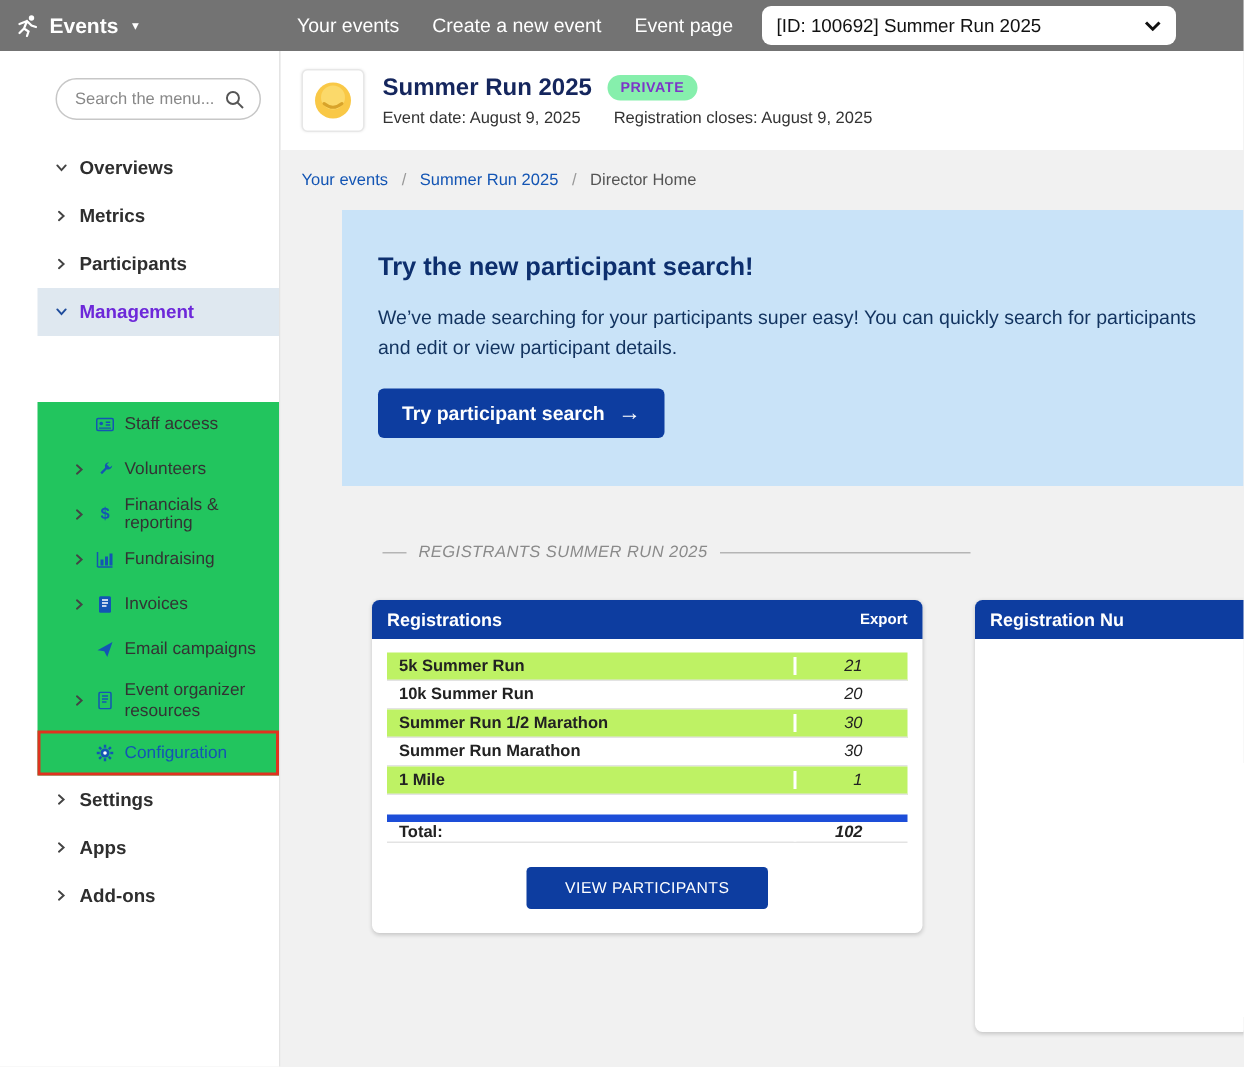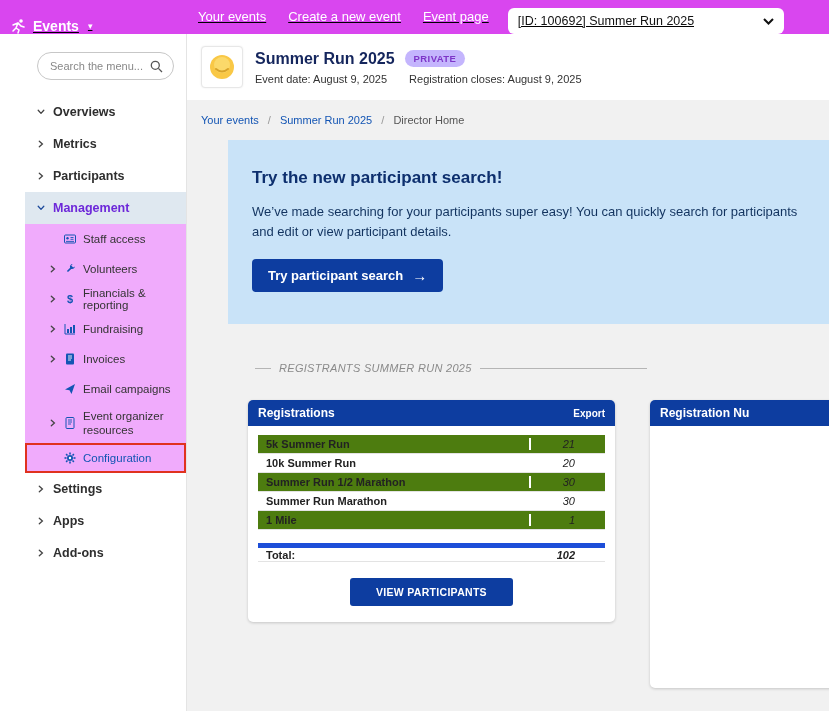--- a/index.html
+++ b/index.html
@@ -1,19 +1,19 @@
 <!DOCTYPE html>
 <html><head>
 <meta charset="utf-8">
 <style>
   * { margin:0; padding:0; box-sizing:border-box; }
   html,body { width:829px; height:711px; overflow:hidden; font-family:"Liberation Sans", sans-serif; background:#f1f1f1; }
 
   
-  .navbar { position:absolute; top:0; left:0; right:0; height:34px; background:#d946ef; display:flex; align-items:flex-end; z-index:20;text-decoration:underline; }
+  .navbar { position:absolute; top:0; left:0; right:0; height:34px; background:#737373; display:flex; align-items:center; z-index:20; }
   .brand { width:187px; flex:0 0 187px; display:flex; align-items:center; gap:7px; padding-left:10px; color:#fff; cursor:pointer; }
   .brand-name { font-size:14px; font-weight:bold; }
   .brand-caret { font-size:9px; margin-left:2px; }
   .nav-link { color:#fff; font-size:13px; padding:0 11px; line-height:34px; cursor:pointer; white-space:nowrap; }
   .event-select { margin-left:8px; width:276px; height:26px; background:#fff; border-radius:6px; display:flex; align-items:center; justify-content:space-between; padding:0 10px; font-size:12.5px; color:#111; cursor:pointer; }
   .event-select .sel-text { font-weight:normal; white-space:nowrap; overflow:hidden; }
 
   
   .sidebar { position:absolute; top:34px; left:0; width:187px; bottom:0; background:#fff; border-right:1px solid #e4e4e4; overflow:hidden; z-index:10;padding-left:25px; }
   .search-wrap { margin:18px 12px 16px; position:relative; }
@@ -21,38 +21,38 @@
   .search-input::placeholder { color:#888; }
   .search-icon { position:absolute; right:11px; top:8px; }
 
   .side-top { display:flex; align-items:center; gap:8px; height:32px; padding-left:12px; font-weight:bold; color:#2e2e2e; font-size:12.5px; cursor:pointer; }
   .side-top.mgmt { background:#dfe8f0; color:#6d28d9; }
   .chev { width:8px; height:8px; flex:0 0 8px; color:#444; }
   .side-top.mgmt .chev { color:#1f4c9c; }
   .chev.down { transform:rotate(90deg); }
 
   .group-children { background:#f1f1f1; }
-  .mg-children { background:#f0abfc; }
+  .mg-children { background:#22c55e;margin-top:44px; }
   .side-sub { display:flex; align-items:center; gap:7px; height:30px; padding-left:39px; color:#333; font-size:11.5px; cursor:pointer; }
   .side-sub.withchev { padding-left:24px; }
   .side-sub.active { background:#fff; border-left:4px solid #1355b4; padding-left:35px; color:#1355b4; }
   .side-sub.blue { color:#1355b4; }
   .side-sub.two-line { height:auto; padding-top:5px; padding-bottom:5px; line-height:1.25; }
   .side-sub.two-line .lbl { width:104px; }
   .side-sub.annotated { outline:2px solid #e0321f; outline-offset:-2px; }
   .ic { width:12px; height:12px; flex:0 0 12px; color:#1355b4; }
   .dollar { color:#1355b4; font-weight:bold; font-size:11px; width:12px; flex:0 0 12px; text-align:center; }
 
   
   .main { position:absolute; left:187px; top:34px; right:0; bottom:0; background:#f1f1f1; overflow:hidden; }
   .page-head { background:#fff; height:66px; display:flex; align-items:center; gap:12px; padding-left:14px; }
   .logo { width:42px; height:42px; border:1px solid #e7e7e7; border-radius:4px; background:#fff; display:flex; align-items:center; justify-content:center; box-shadow:0 0 2px rgba(0,0,0,.08); }
   .title-row { display:flex; align-items:center; gap:10px; }
   .page-title { font-size:16px; font-weight:bold; color:#15265d; }
-  .badge { background:#c4b5fd; color:#7d35c8; font-size:9.5px; font-weight:bold; letter-spacing:.4px; padding:3px 9px; border-radius:10px; }
+  .badge { background:#86efac; color:#7d35c8; font-size:9.5px; font-weight:bold; letter-spacing:.4px; padding:3px 9px; border-radius:10px; }
   .meta-row { font-size:11px; color:#333; margin-top:5px; display:flex; gap:22px; }
 
   .breadcrumb { padding:14px 0 0 14px; font-size:11px; color:#777; }
   .crumb-link { color:#1355b4; cursor:pointer; }
   .crumb-sep { margin:0 6px; color:#999; }
   .crumb-current { color:#555; }
 
   .promo { margin:14px 0 0 41px; background:#c9e3f8; padding:28px 24px 32px; }
   .promo-title { font-size:17px; font-weight:bold; color:#0d2f6e; }
   .promo-body { font-size:13px; color:#12335f; line-height:1.5; margin-top:14px; max-width:582px; }
@@ -65,26 +65,26 @@
   .line-r { flex:1; margin-left:8px; }
 
   .cards { display:flex; gap:35px; margin:26px 0 0 61px; align-items:flex-start; }
   .card { background:#fff; border-radius:5px; box-shadow:0 1px 3px rgba(0,0,0,.18); flex:0 0 auto; }
   .reg-card { width:367px; padding-bottom:14px; }
   .card-head { background:#0d3da0; color:#fff; height:26px; display:flex; align-items:center; justify-content:space-between; padding:0 10px; border-radius:5px 5px 0 0; }
   .card-title { font-size:12px; font-weight:bold; white-space:nowrap; overflow:hidden; }
   .export { font-size:10px; font-weight:bold; cursor:pointer; }
   .reg-table { margin:9px 10px 0; }
   .reg-row { display:flex; border-bottom:1px solid #e3e3e3; font-size:11px; height:19px; align-items:center; }
-  .reg-row.striped { background:#4d7c0f;justify-content:center; }
+  .reg-row.striped { background:#bef264;justify-content:center; }
   .reg-label { flex:1; padding-left:8px; font-weight:bold; color:#222; }
   .reg-value { width:76px; border-left:2px solid #fff; text-align:right; padding-right:30px; font-style:italic; color:#222; }
   .total-row { border-top:5px solid #1d4ed8;margin-top:13px; }
   .total-row .reg-value { font-weight:bold; }
-  .view-btn { display:block; margin:16px auto 2px; background:#0d3da0; color:#fff; border:none; font-size:10.5px; font-weight:bold; padding:8px 26px; border-radius:3px; letter-spacing:.3px; cursor:pointer; font-family:"Liberation Sans", sans-serif; }
+  .view-btn { display:block; margin:16px auto 2px; background:#0d3da0; color:#fff; border:none; font-size:10.5px; font-weight:normal; padding:8px 26px; border-radius:3px; letter-spacing:.3px; cursor:pointer; font-family:"Liberation Sans", sans-serif; }
   .right-card { width:260px; min-height:288px; }
   .right-card .card-head { justify-content:flex-start; }
 </style>
 </head>
 <body>
 
 <div class="navbar">
   <div class="brand">
     <svg width="16" height="16" viewBox="0 0 16 16">
         <circle cx="11" cy="3" r="1.8" fill="#fff"></circle>

